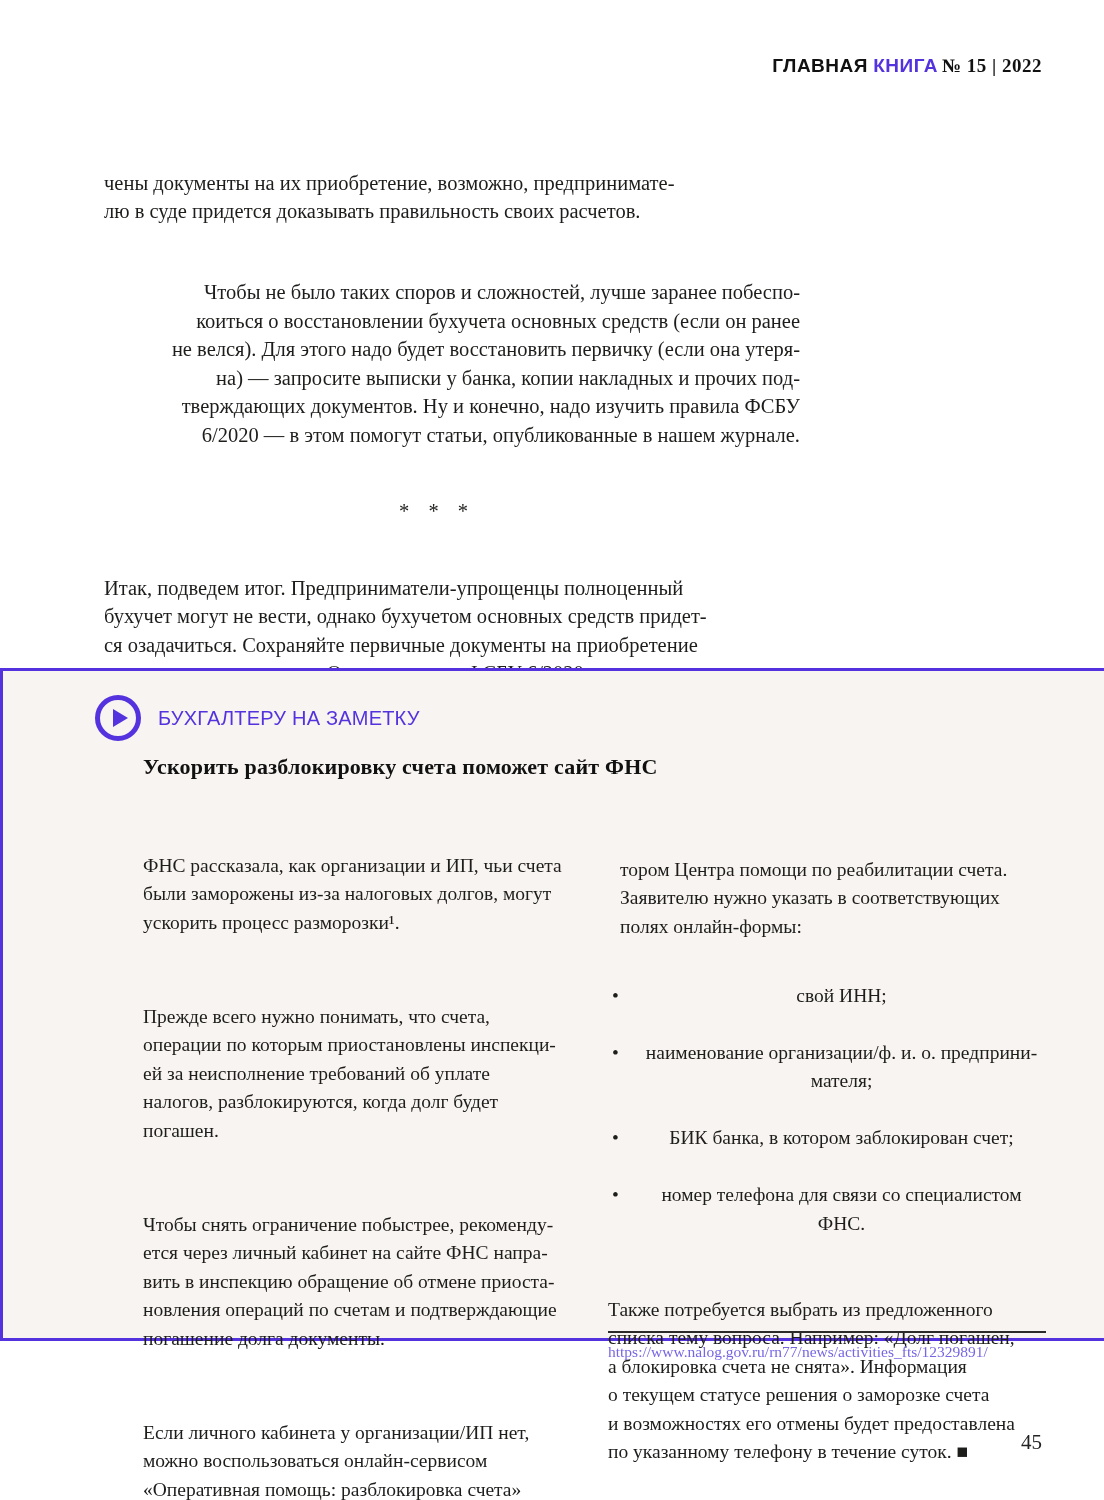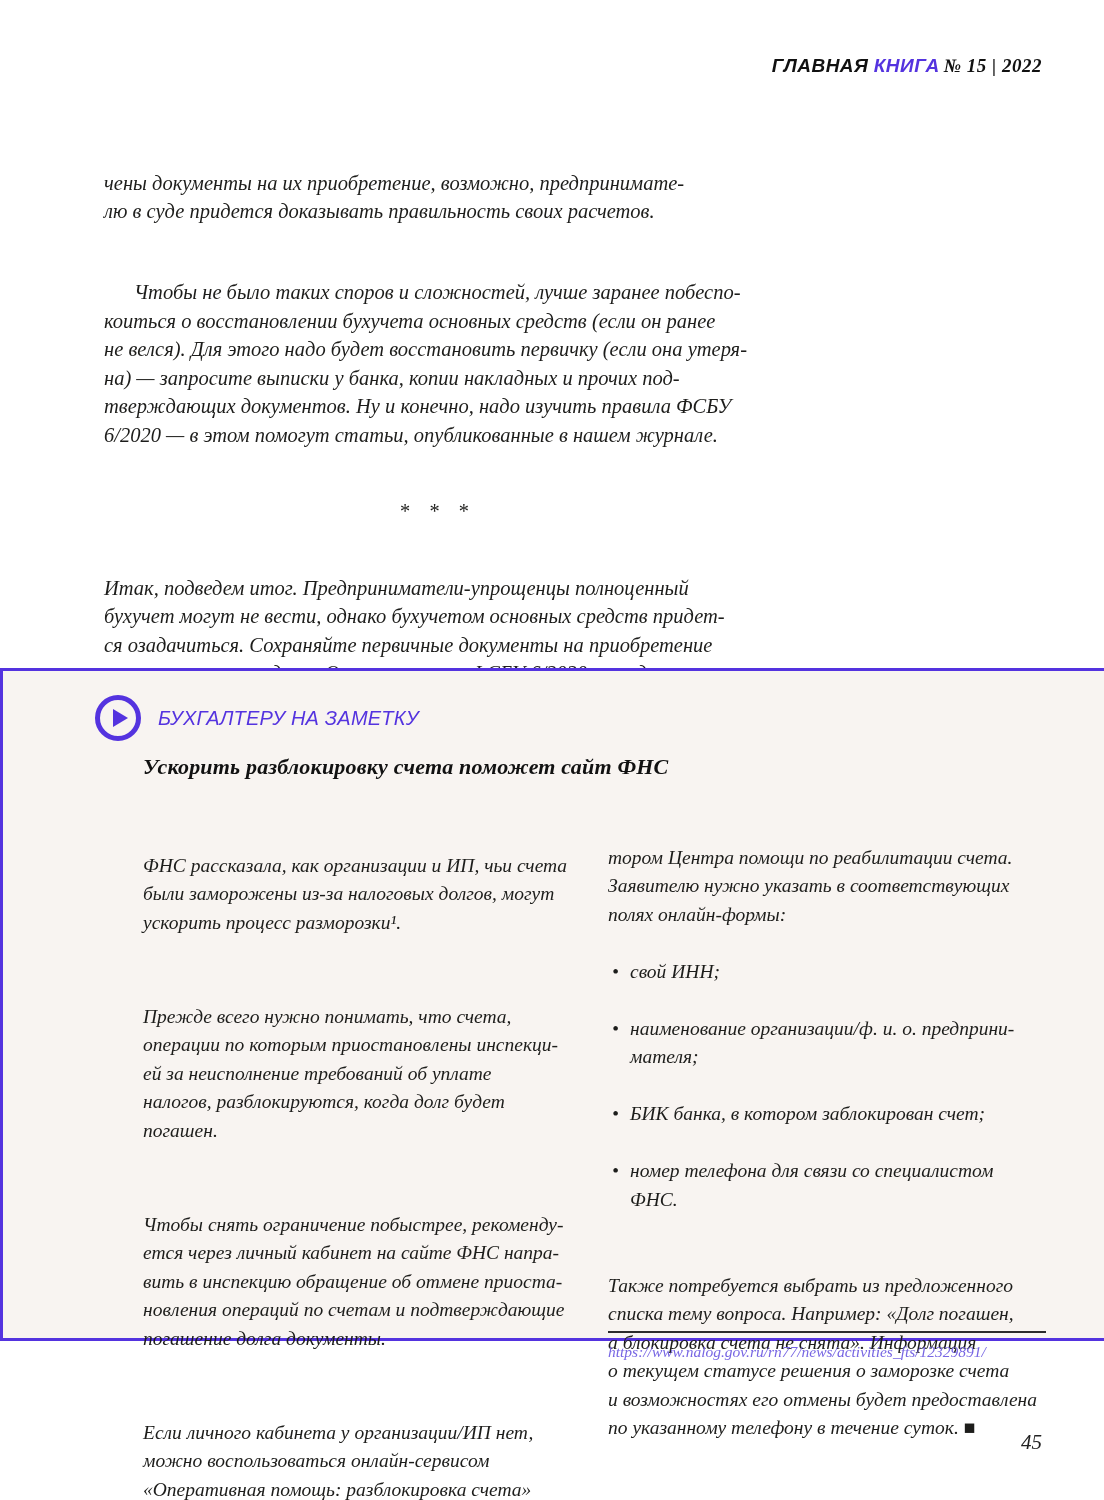--- a/index.html
+++ b/index.html
@@ -1,36 +1,36 @@
 <!DOCTYPE html>
 <html><head>
 <meta charset="utf-8">
 <style>
-  * { margin:0; padding:0; box-sizing:border-box;font-style:italic; }
+  * { margin:0; padding:0; box-sizing:border-box; }
   html,body { background:#ffffff; }
   .page {
     position:relative; width:1104px; height:1500px; background:#ffffff;
     font-family:"Liberation Serif", serif; color:#1d1d1b; overflow:hidden;
   }
   
   .header {
     position:absolute; top:55px; right:62px;
     font-weight:bold; font-size:19px; letter-spacing:0.5px; white-space:nowrap;
   }
   .mag-name { font-family:"Liberation Sans", sans-serif; color:#111; }
   .mag-name-accent { font-family:"Liberation Sans", sans-serif; color:#5433df; }
   .issue { font-family:"Liberation Serif", serif; color:#111; margin-left:4px; }
 
   
   .main-text {
     position:absolute; left:92px; top:128px; width:720px;
     font-size:20.5px; line-height:28.5px; white-space:pre-line;
   }
   .main-text p { margin:12px; }
-  .indent { text-indent:30px; }
+  .indent { text-indent:30px;text-align:right; }
   .separator { text-align:center; letter-spacing:7px; padding:7px 0 8px 0; width:690px; }
 
   
   .note {
     position:absolute; left:0; top:668px; width:1104px; height:673px;
     background:#f8f4f1;
     border-top:3px solid #5433df; border-bottom:3px solid #5433df; border-left:3px solid #5433df;
   }
   .kicker { position:absolute; left:92px; top:24px; display:flex; align-items:center; }
   .play-icon {
@@ -50,22 +50,22 @@
     position:absolute; left:140px; top:83px;
     font-size:22px; font-weight:bold; color:#111; letter-spacing:0.2px;
   }
   .col {
     position:absolute; top:144px; width:445px;
     font-size:19.5px; line-height:28.5px; white-space:pre-line;
   }
   .col-left { left:140px; }
   .col-right { left:605px; }
   .col p { margin:8px 0 29px 0; }
-  .col-right .lead { margin:0; }
-  .bullet { position:relative; padding-left:22px; margin:0; }
+  .col-right .lead { margin:12px; }
+  .bullet { position:relative; padding-left:22px; margin:0;text-align:center; }
   .bullet::before { content:"\2022"; position:absolute; left:4px; top:0; }
   .col-right .closing { margin-top:29px; }
   .link { color:#7766e3; text-decoration:none; }
 
   
   .footnote {
     position:absolute; left:605px; top:660px; width:438px; white-space:normal;
   }
   .fn-rule { border:none; border-top:2px solid #2b2b2b; margin-bottom:9px; }
   .fn-line { font-size:15.5px; line-height:20px; color:#111; }

